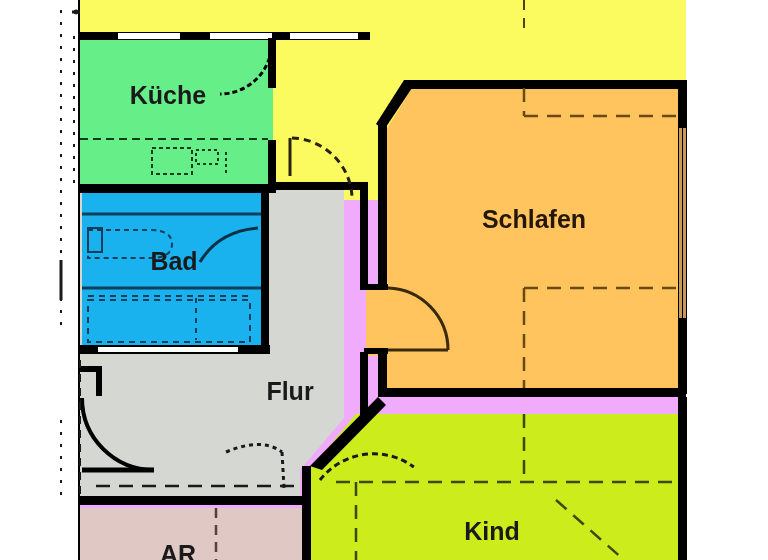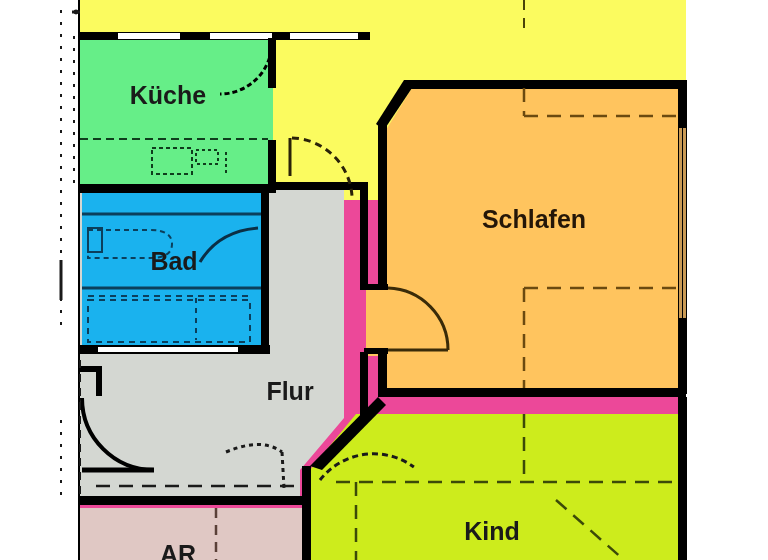--- a/index.html
+++ b/index.html
@@ -11,21 +11,21 @@
   body {
     width: 768px;
     height: 560px;
     overflow: hidden;
     font-family: "Liberation Sans", sans-serif;
   }
   #floorplan-root {
     position: relative;
     width: 768px;
     height: 560px;
-    background: #ec4899;
+    background: #f0abfc;
   }
   #plan-svg {
     position: absolute;
     left: 0;
     top: 0;
     width: 768px;
     height: 560px;
     display: block;
   }
   .room-label {

